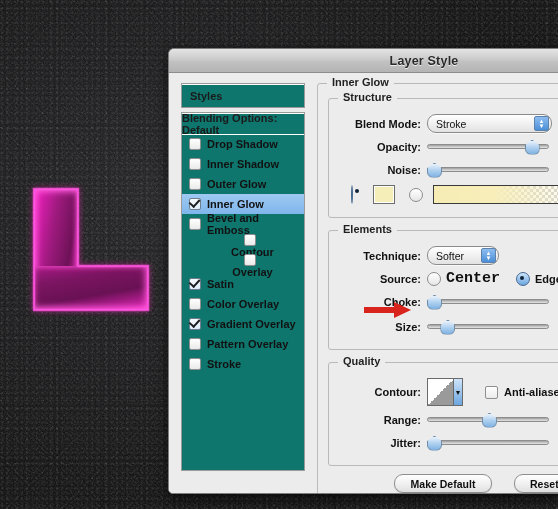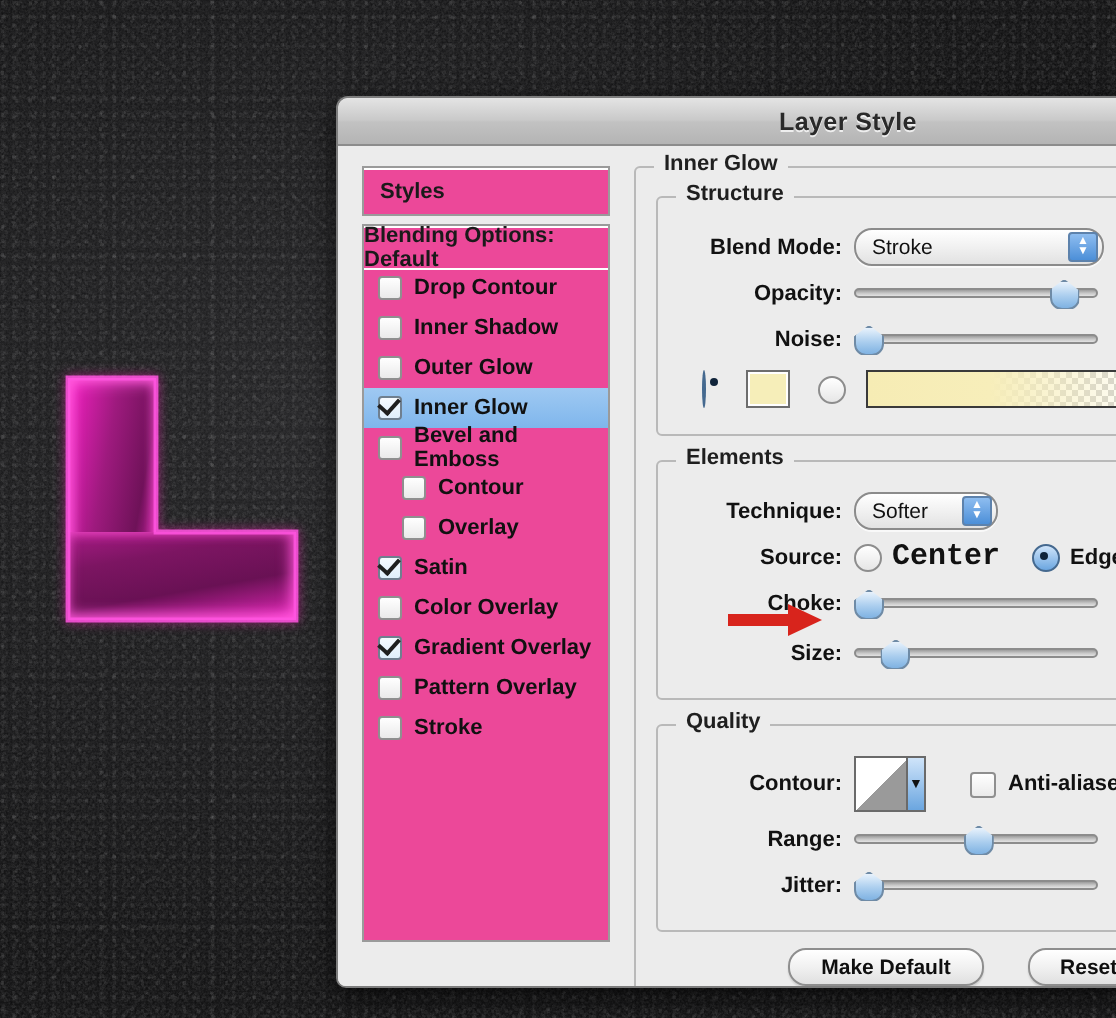--- a/index.html
+++ b/index.html
@@ -78,33 +78,33 @@
     text-shadow:0 1px 0 rgba(255,255,255,.75);
     letter-spacing:.2px;
     
     margin-left:110px;
   }
   #dlgbody{position:relative;height:421px;background:#ececec;}
 
   
   #stylescol{position:absolute;left:12px;top:10px;width:124px;}
   .lsbox{
-    background:#ec4899;border:1px solid #9a9a9a;
+    background:#0f766e;border:1px solid #9a9a9a;
     box-shadow:inset 0 1px 0 #fff;
   }
   #styles-header{height:23px;display:flex;align-items:center;padding-left:8px;
     font-size:11px;color:#1a1a1a;font-weight:bold;margin-bottom:4px;}
   #blend-row{height:22px;display:flex;align-items:center;padding-left:0;
     font-size:11px;color:#1a1a1a;font-weight:bold;border-bottom:none;}
   #effects-list{height:336px;border-top:none;margin-top:-1px;overflow:hidden;}
   .efx{
     height:20px;display:flex;align-items:center;padding-left:7px;
     font-size:11px;color:#111;font-weight:bold;
   }
-  .efx.sub{padding-left:19px;}
+  .efx.sub{padding-left:19px;flex-direction:column;}
   .efx.sel{background:linear-gradient(#9fc9f2,#7fb6ec);}
   .cbx{
     width:10px;height:10px;flex:0 0 10px;margin-right:6px;
     background:linear-gradient(#fff,#eaeaea);
     border:1px solid #8f8f8f;border-radius:2px;
     position:relative;
   }
   .cbx.on{background:linear-gradient(#f7fbff,#dfeefc);border-color:#6f7f8f;}
   .cbx.on:after{
     content:"";position:absolute;left:1px;top:-2px;width:5px;height:8px;
@@ -236,21 +236,21 @@
     <div id="stylescol">
       <div class="lsbox" id="styles-header">
         <span>Styles</span>
       </div>
       <div class="lsbox" id="blend-row">
         <span>Blending Options: Default</span>
       </div>
       <div class="lsbox" id="effects-list">
           <div class="efx">
             <span class="cbx"></span>
-            <span>Drop Contour</span>
+            <span>Drop Shadow</span>
           </div>
           <div class="efx">
             <span class="cbx"></span>
             <span>Inner Shadow</span>
           </div>
           <div class="efx">
             <span class="cbx"></span>
             <span>Outer Glow</span>
           </div>
           <div class="efx sel">

